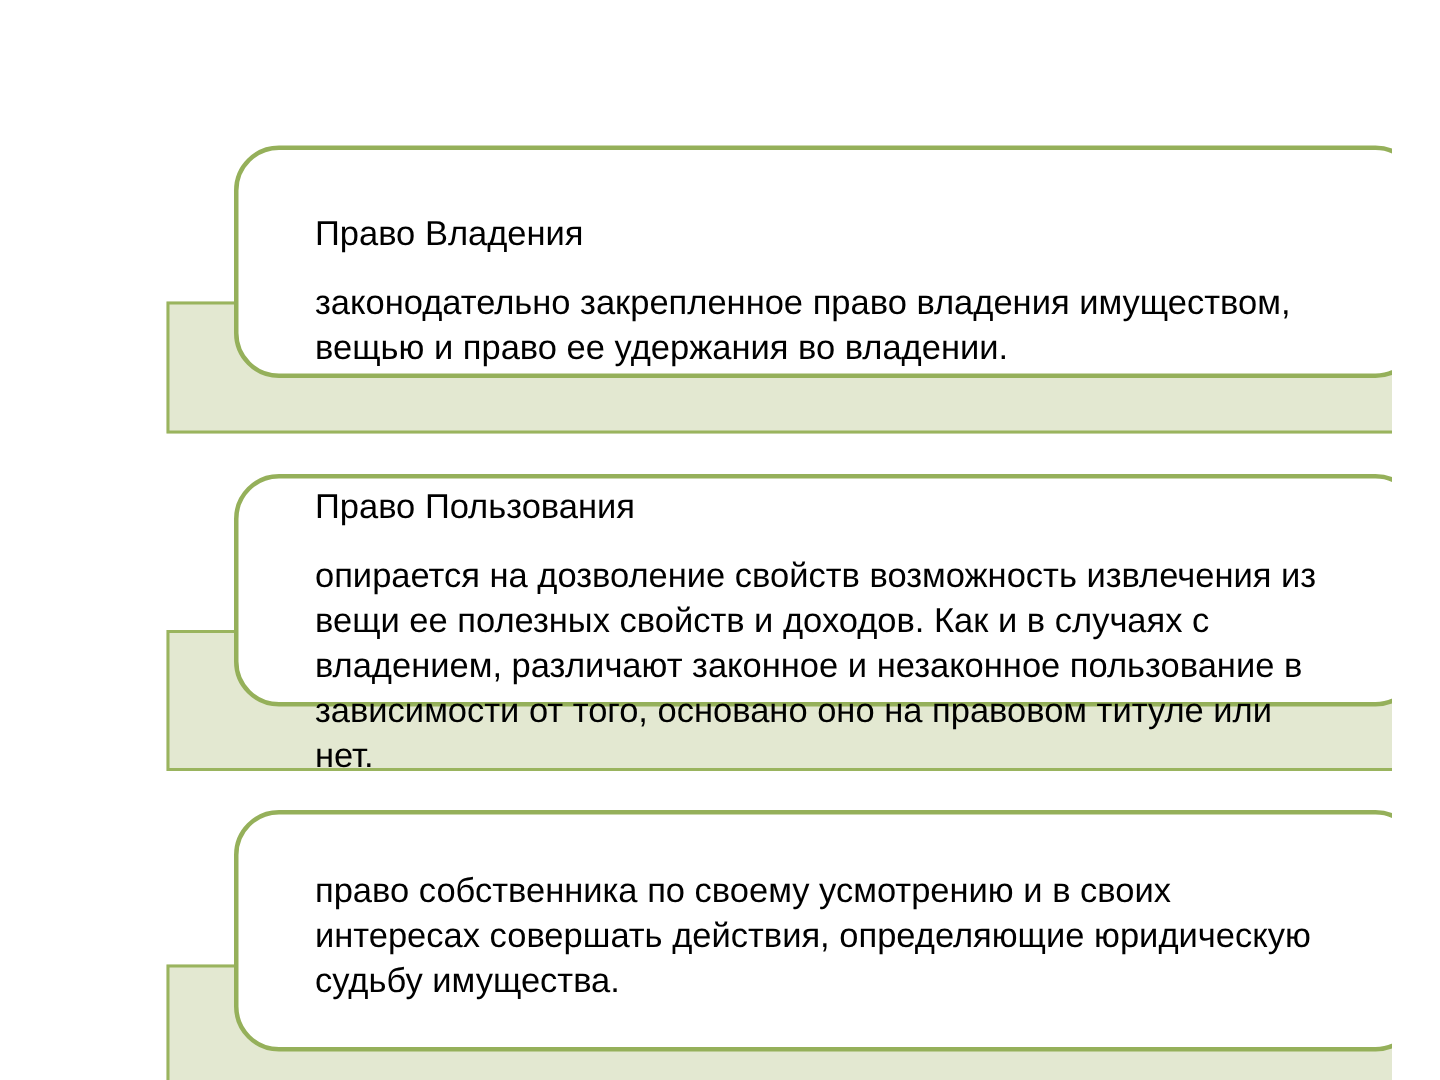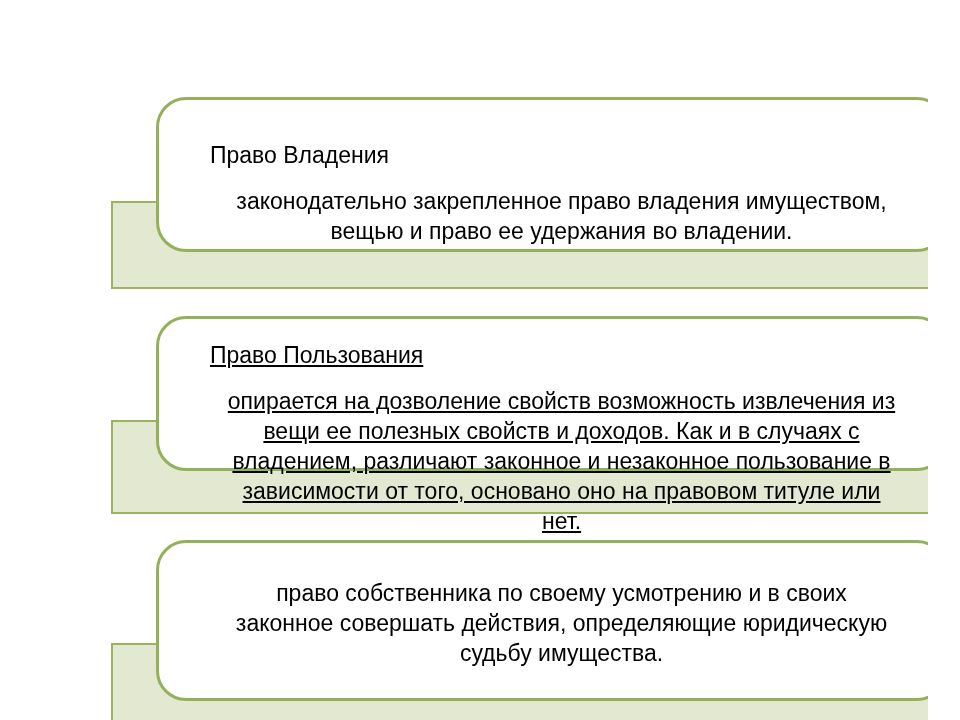--- a/index.html
+++ b/index.html
@@ -29,29 +29,29 @@
   }
   .text {
     position: absolute;
     left: 130px;
     width: 735px;
     font-size: 23px;
     line-height: 30px;
     color: var(--text, #000000);
   }
   .title { margin-bottom: 5px; }
-  .body  { white-space: pre-line; text-align: center; }
+  .body  { white-space: pre-line; }
 
   .g1 .card { top: 33px;  height: 155px; }
   .g1 .band { top: 137px; height: 88px;  }
   .g1 .text { top: 60px;  }
 
   .g2 .card { top: 252px; height: 155px; }
   .g2 .band { top: 356px; height: 94px;  }
-  .g2 .text { top: 260px; text-decoration: underline; }
+  .g2 .text { top: 242px; }
 
   .g3 .card { top: 476px; height: 161px; }
   .g3 .band { top: 579px; height: 100px; }
   .g3 .text { top: 498px; }
 </style>
 </head>
 <body>
 
 <div class="slide">
 
@@ -76,18 +76,18 @@
 зависимости от того, основано оно на правовом титуле или
 нет.</div>
     </div>
   </div>
 
   <div class="group g3">
     <div class="band"></div>
     <div class="card"></div>
     <div class="text">
       <div class="body">право собственника по своему усмотрению и в своих
-законное совершать действия, определяющие юридическую
+интересах совершать действия, определяющие юридическую
 судьбу имущества.</div>
     </div>
   </div>
 
 </div>
 
 </body></html>

